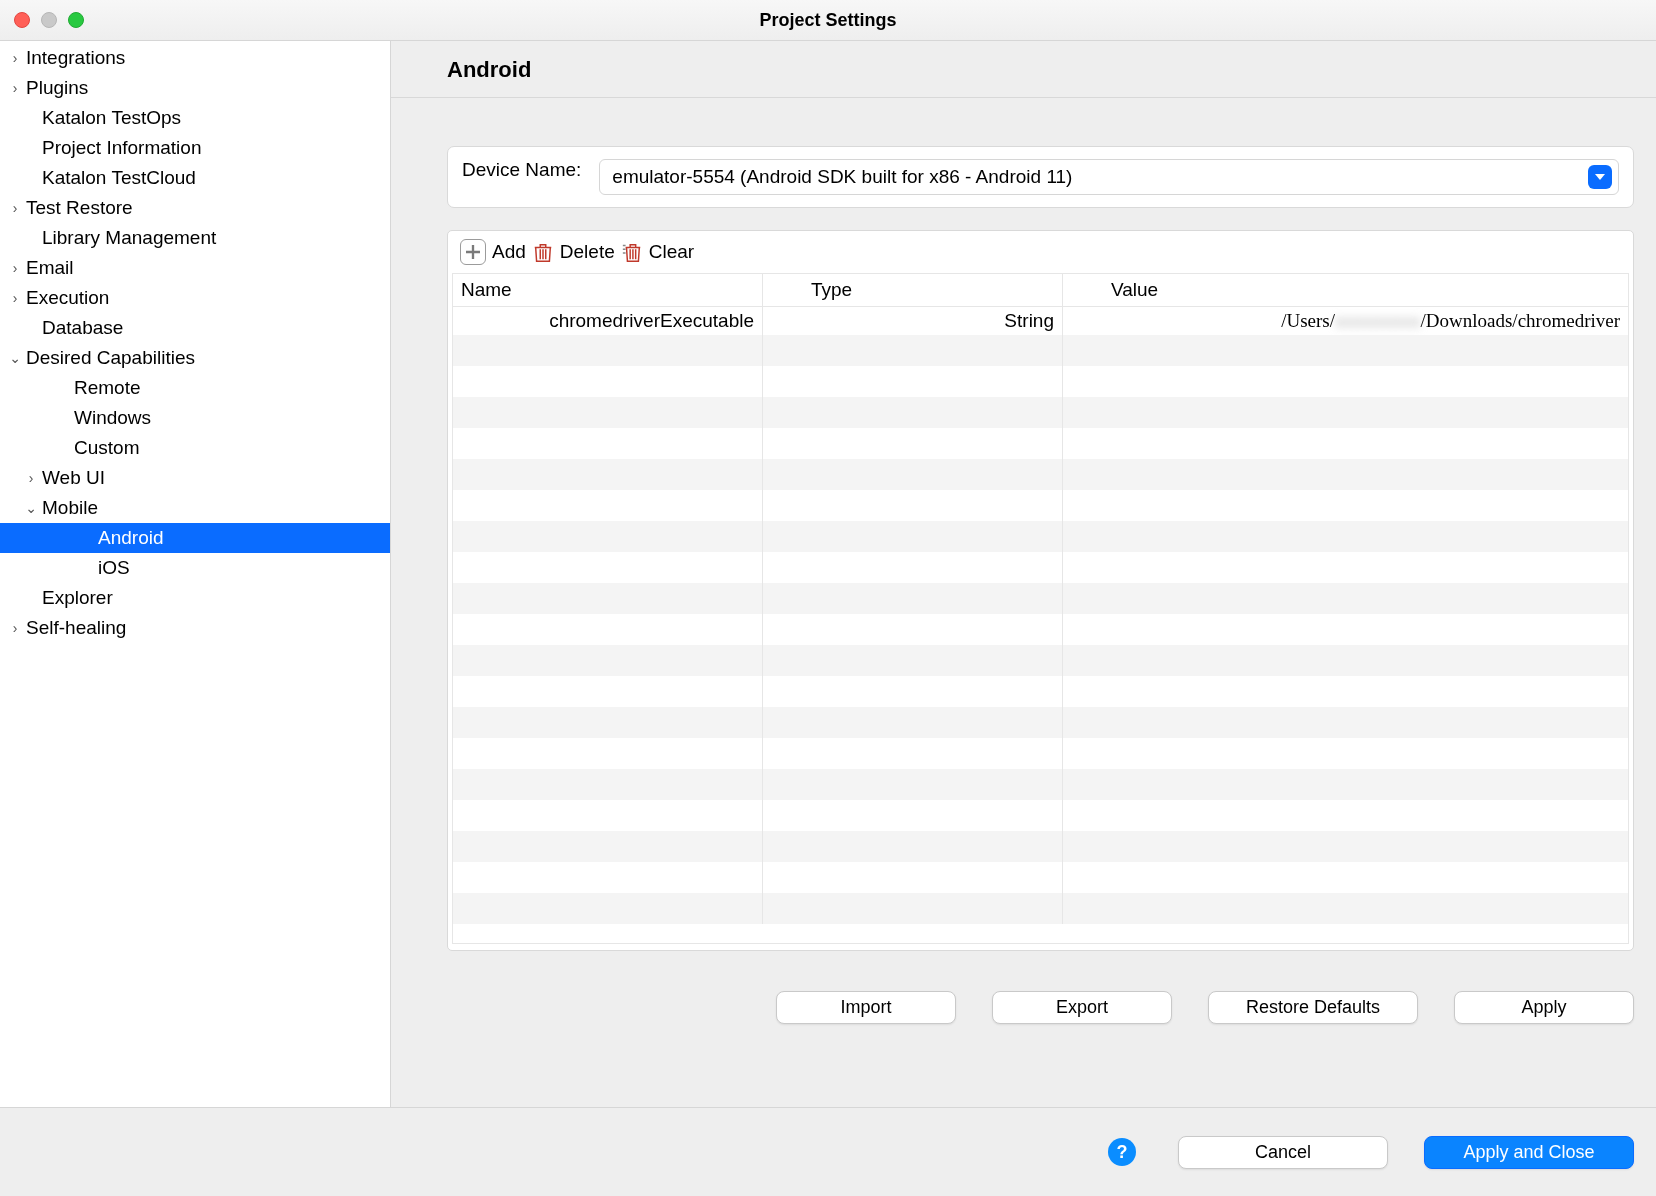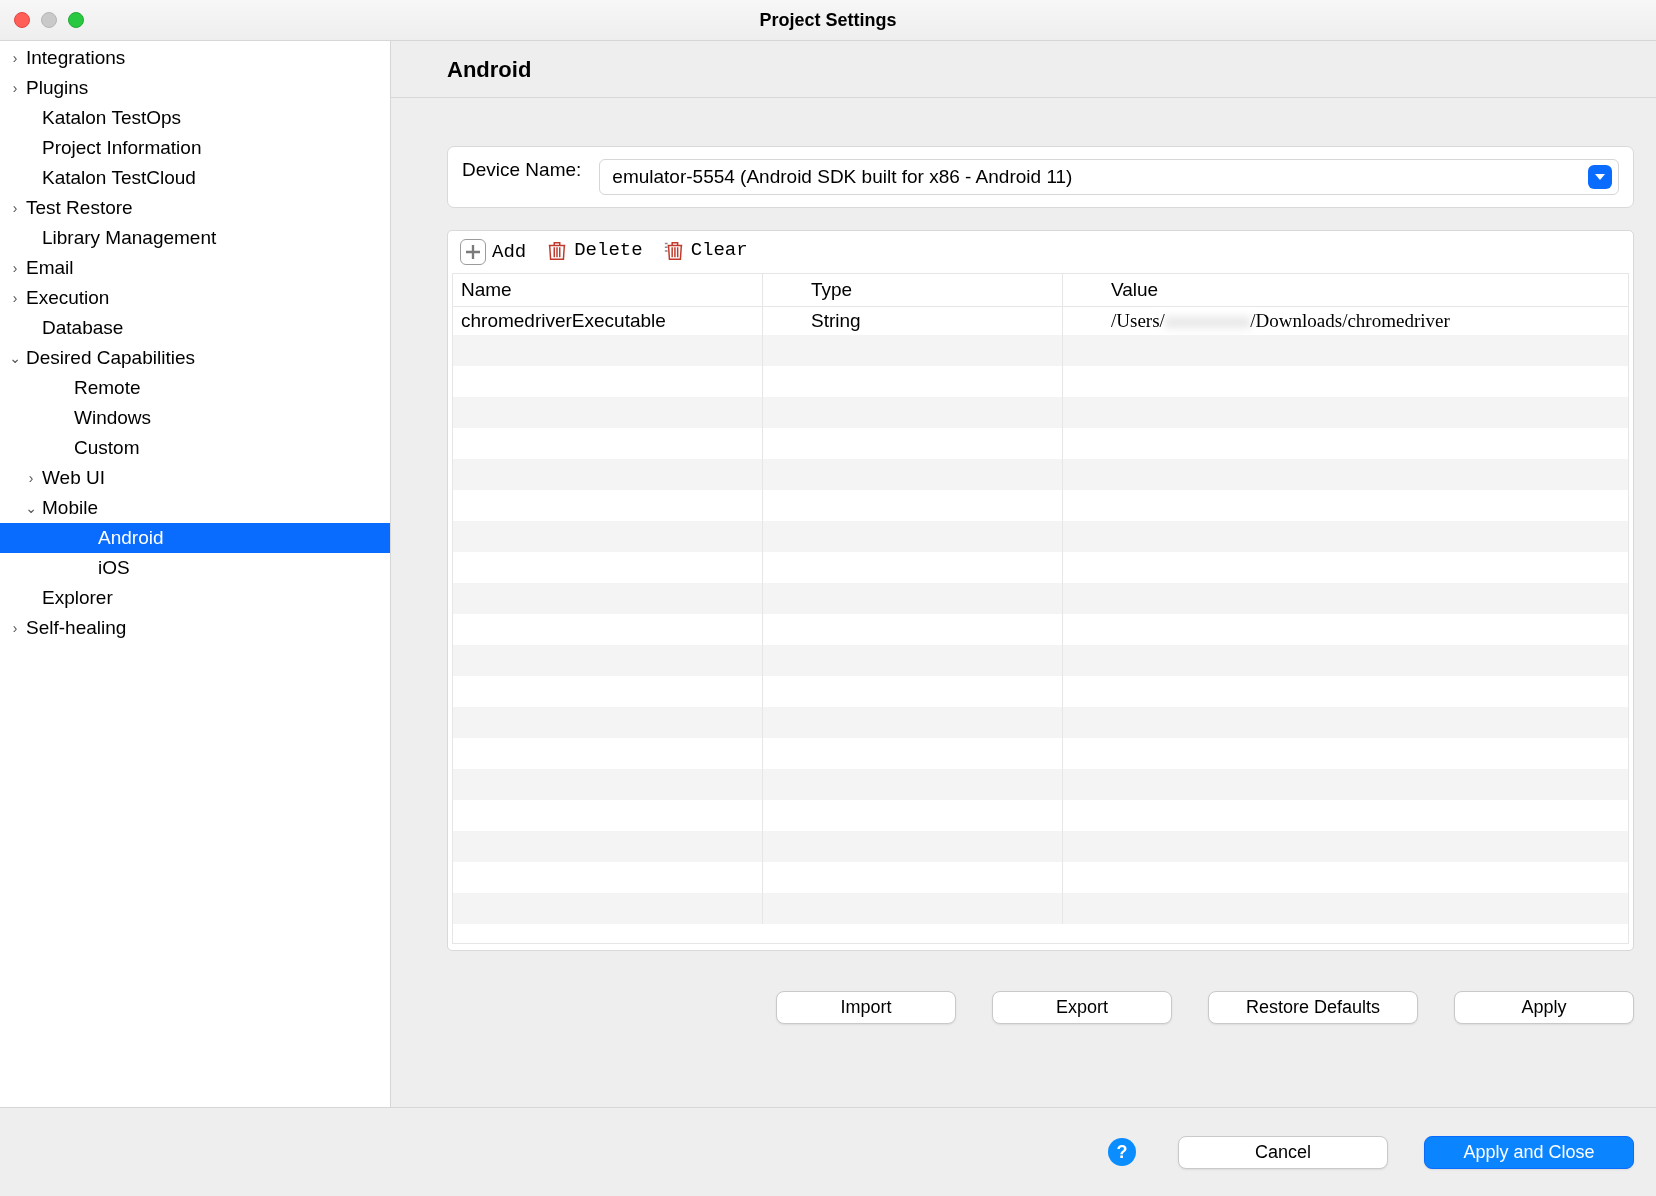--- a/index.html
+++ b/index.html
@@ -137,24 +137,23 @@
 
   .listbox {
     background: #fff;
     border: 1px solid #d9d9d9;
     border-radius: 5px;
     margin-top: 22px;
     padding: 0;
   }
   .toolbar {
     display: flex;
-    align-items: flex-start;
-    gap: 20px;
+    align-items: center;
+    gap: 6px;
     padding: 8px 12px 8px 12px;
-    font-family: Liberation Mono, monospace;
   }
   .tbtn {
     display: flex;
     align-items: center;
     gap: 6px;
     font-size: 19px;
     cursor: default;
   }
   .icon-box {
     width: 26px; height: 26px;
@@ -185,20 +184,21 @@
   }
   .grid-header .cell {
     padding: 5px 8px;
     font-size: 19px;
     border-right: 1px solid #e6e6e6;
   }
   .grid-header .cell:last-child { border-right: none; }
   .grid-body {
     height: 636px;
     overflow: hidden;
+    text-align: right;
   }
   .grid-row .cell {
     padding: 3px 8px;
     font-size: 19px;
     border-right: 1px solid #e6e6e6;
     white-space: nowrap;
     overflow: hidden;
   }
   .grid-row .cell:last-child { border-right: none; font-family: Liberation Serif, serif; }
   .grid-row.stripe-odd { background: #ffffff; }

